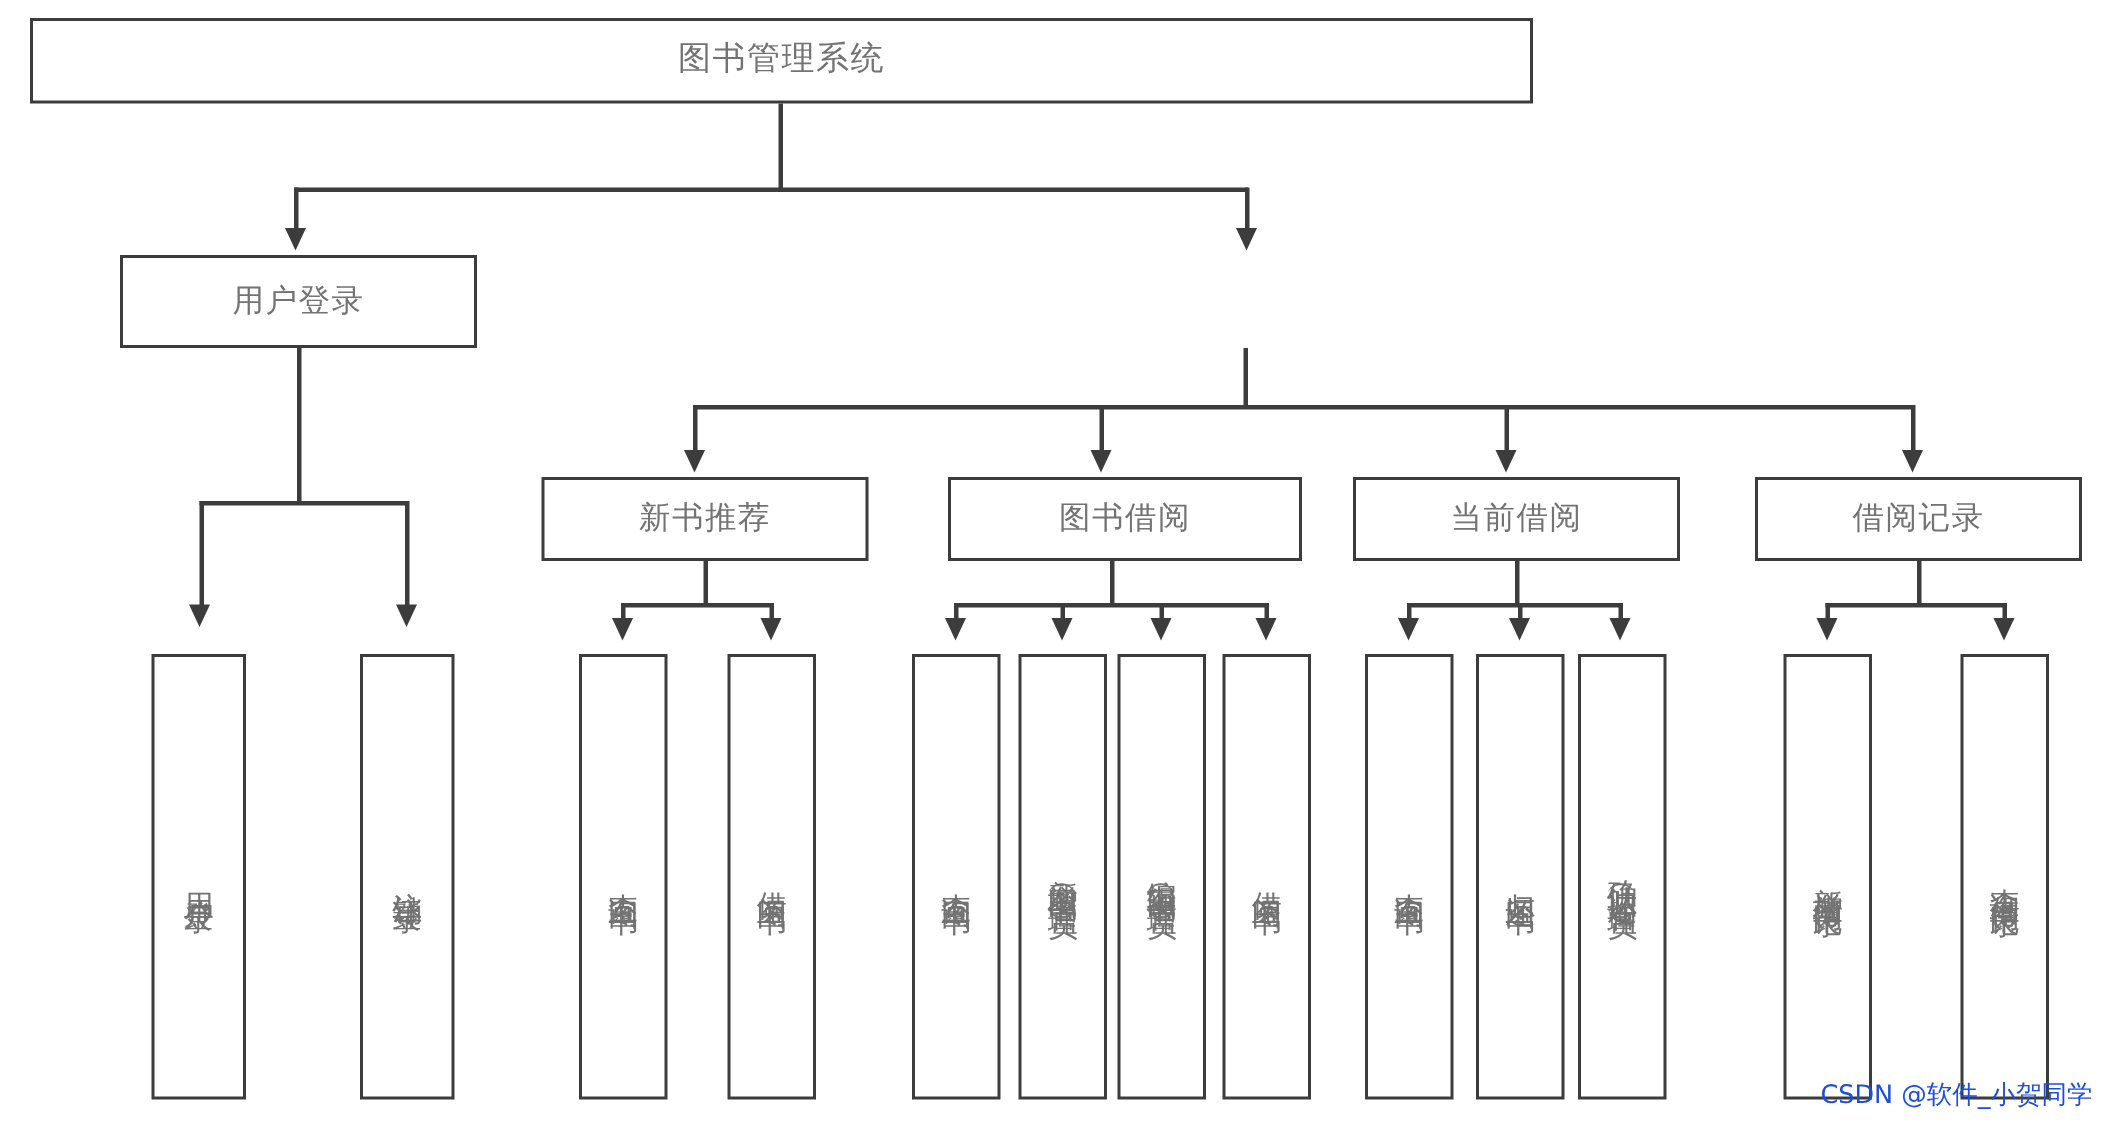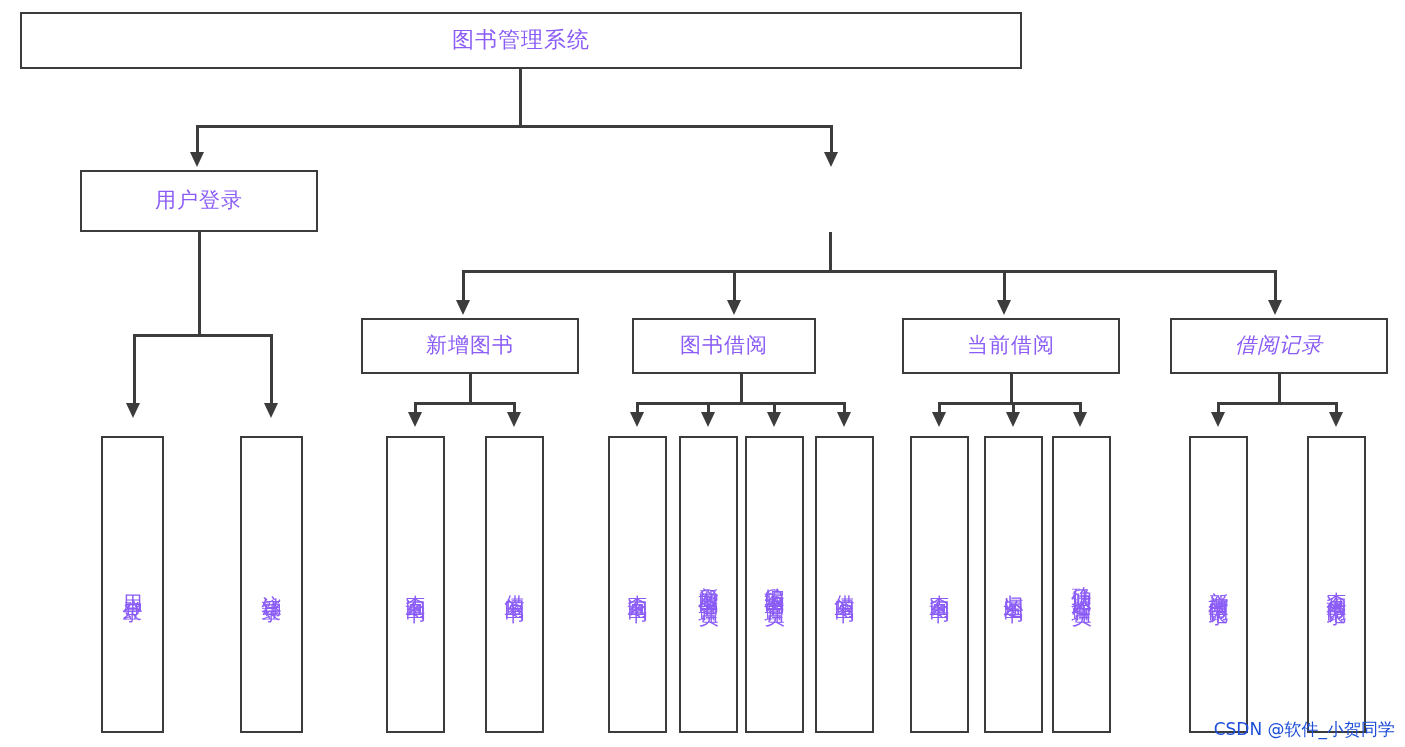--- a/index.html
+++ b/index.html
@@ -26,21 +26,21 @@
     background: #ffffff;
     border: 2.6px solid #3c3c3c;
     display: flex;
     align-items: center;
     justify-content: center;
     text-align: center;
   }
   .node .label {
     font-size: 21px;
     line-height: 1.2;
-    color: #8b5cf6;
+    color: #737373;
     letter-spacing: 1px;
     white-space: nowrap;
   }
   
   .node.root .label { font-size: 22px; }
   .node.level2 .label { font-size: 21px; }
 
   
   .node.leaf {
     align-items: center;
@@ -94,32 +94,32 @@
   <div class="node root" style="left:20px; top:12px; width:1002px; height:57px;">
     <span class="label">图书管理系统</span>
   </div>
 
   <div class="node level2" style="left:80px; top:170px; width:238px; height:62px;">
     <span class="label">用户登录</span>
   </div>
 
 
   <div class="node level2" style="left:361px; top:318px; width:218px; height:56px;">
-    <span class="label">新增图书</span>
-  </div>
-
-  <div class="node level2" style="left:632px; top:318px; width:184px; height:56px;">
+    <span class="label">新书推荐</span>
+  </div>
+
+  <div class="node level2" style="left:632px; top:318px; width:236px; height:56px;">
     <span class="label">图书借阅</span>
   </div>
 
   <div class="node level2" style="left:902px; top:318px; width:218px; height:56px;">
     <span class="label">当前借阅</span>
   </div>
 
-  <div class="node level2" style="left:1170px; top:318px; width:218px; height:56px;font-style:italic;">
+  <div class="node level2" style="left:1170px; top:318px; width:218px; height:56px;">
     <span class="label">借阅记录</span>
   </div>
 
   <div class="node leaf" style="left:101px; top:436px; width:63px; height:297px;">
     <span class="label">用户登录</span>
   </div>
 
   <div class="node leaf" style="left:240px; top:436px; width:63px; height:297px;">
     <span class="label">注销登录</span>
   </div>

